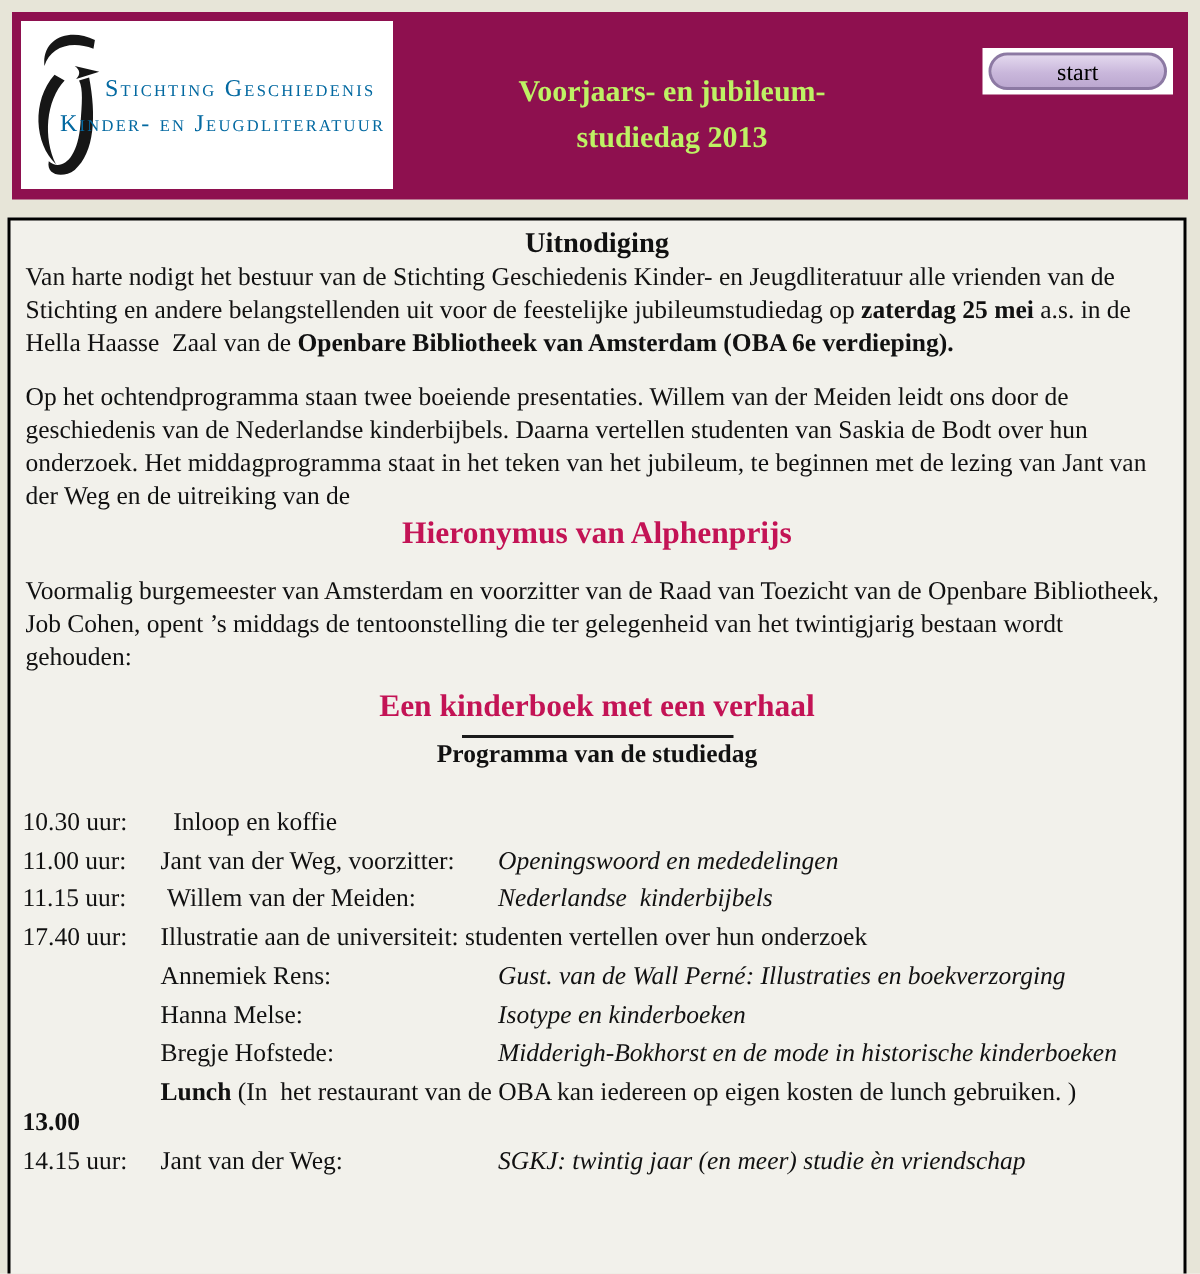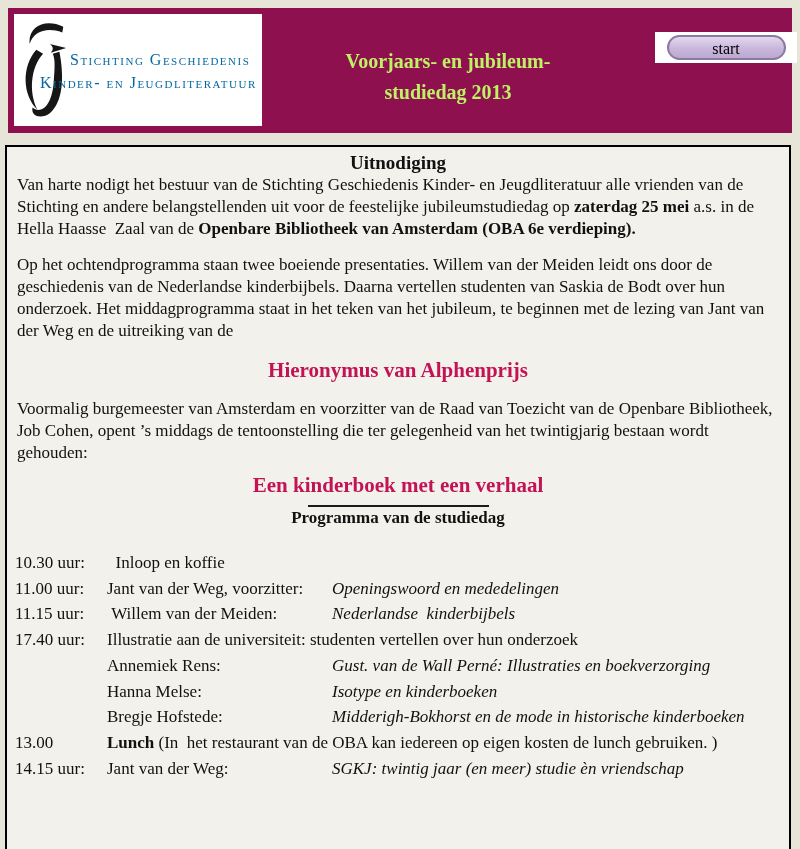--- a/index.html
+++ b/index.html
@@ -25,21 +25,21 @@
     line-height:23px;white-space:nowrap;
   }
   .logo-line1{padding-left:34px;}
   .logo-line2{padding-left:4px;}
   .banner-title{
     position:absolute;left:295px;top:38px;width:290px;
     text-align:center;font-weight:bold;font-size:20px;line-height:31px;
     color:#bef264;
   }
   .start-wrap{
-    position:absolute;left:647px;top:24px;width:142px;height:31px;
+    position:absolute;left:647px;top:24px;width:127px;height:31px;
     background:#FFFFFF;display:flex;align-items:center;justify-content:center;
   }
   .start-btn{
     width:119px;height:25px;border-radius:13px;
     border:2px solid #8C79A3;
     background:linear-gradient(#E3D8EE,#C9B7DB 55%,#BCA8D0);
     font-family:"Liberation Serif", serif;font-size:16px;color:#000;
     line-height:21px;cursor:pointer;
   }
   
@@ -54,35 +54,35 @@
     margin:0;font-size:17px;line-height:22px;white-space:pre-wrap;
     padding:0 2px;
   }
   .para.p1{margin-top:1px;}
   .para.p2{margin-top:14px;font-family:Liberation Serif, serif;}
   .para.p3{margin-top:15px;}
   .h-accent{
     font-size:21px;line-height:26px;font-weight:bold;text-align:center;
     margin:0;color:#C31355;
   }
-  .h-prize{margin-top:15px;}
+  .h-prize{}
   .h-exhib{margin-top:8px;}
   .divider{
     width:181px;height:2px;background:#1b1b1b;border:0;
     margin:7px auto 0 auto;
   }
   .h-program{font-size:17px;line-height:21px;}
   
   .schedule{margin-top:22px;}
   .prow{
     display:grid;grid-template-columns:92px 225px 1fr;
     font-size:17px;line-height:25.7px;
   }
   .c-time,.c-speaker,.c-topic,.c-span{white-space:pre-wrap;}
-  .c-time.bold{font-weight:normal;}
+  .c-time.bold{font-weight:bold;margin-top:20px;}
   .c-topic{font-style:italic;}
   .c-span{grid-column:2/4;}
   .seg-b{font-weight:bold;}
 </style>
 </head>
 <body>
 
 <div class="banner">
 
   <div class="logo-box">

